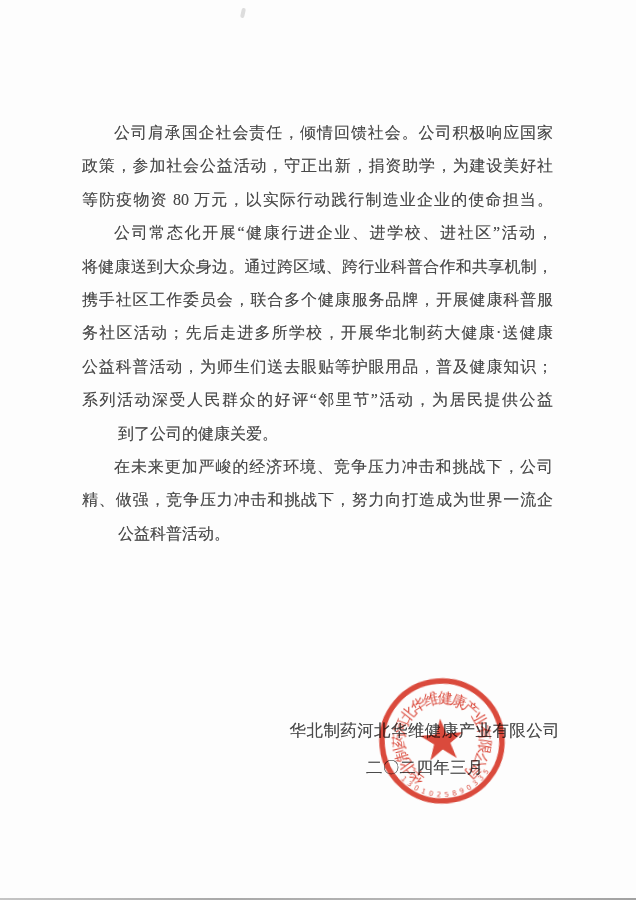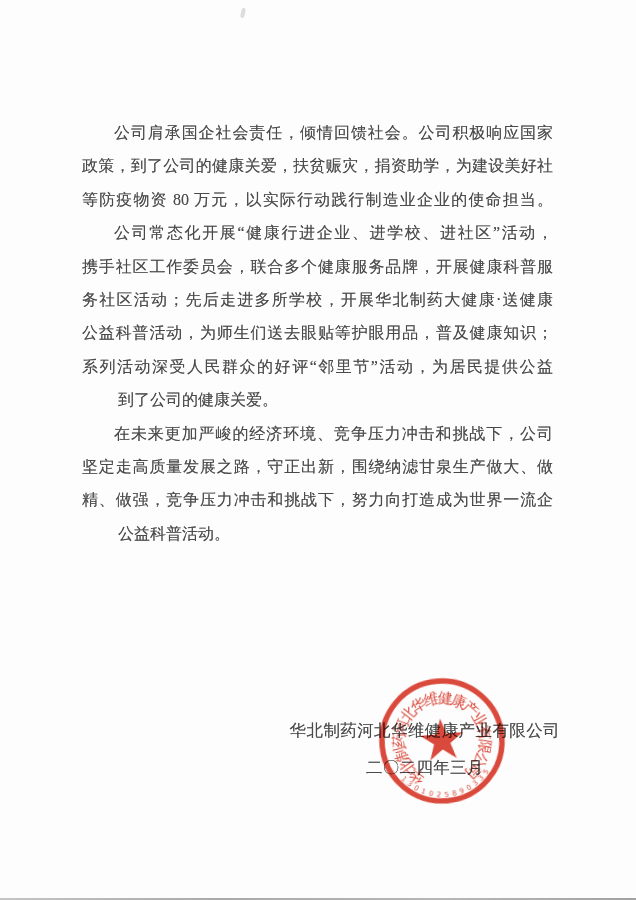--- a/index.html
+++ b/index.html
@@ -42,34 +42,34 @@
 </head>
 <body>
 
 <div class="page">
 
   <div class="scan-smudge"></div>
 
   <div class="content" id="paragraphs">
       <div class="paragraph">
         <div class="line indent">公司肩承国企社会责任，倾情回馈社会。公司积极响应国家</div>
-        <div class="line">政策，到了公司的健康关爱，扶贫赈灾，捐资助学，为建设美好社</div>
+        <div class="line">政策，参加社会公益活动，守正出新，捐资助学，为建设美好社</div>
         <div class="line">等防疫物资 80 万元，以实际行动践行制造业企业的使命担当。</div>
       </div>
       <div class="paragraph">
         <div class="line indent">公司常态化开展“健康行进企业、进学校、进社区”活动，</div>
+        <div class="line">将健康送到大众身边。通过跨区域、跨行业科普合作和共享机制，</div>
         <div class="line">携手社区工作委员会，联合多个健康服务品牌，开展健康科普服</div>
         <div class="line">务社区活动；先后走进多所学校，开展华北制药大健康·送健康</div>
         <div class="line">公益科普活动，为师生们送去眼贴等护眼用品，普及健康知识；</div>
         <div class="line">系列活动深受人民群众的好评“邻里节”活动，为居民提供公益</div>
         <div class="line short">到了公司的健康关爱。</div>
       </div>
       <div class="paragraph">
         <div class="line indent">在未来更加严峻的经济环境、竞争压力冲击和挑战下，公司</div>
-        <div class="line">坚定走高质量发展之路，守正出新，围绕纳滤甘泉生产做大、做</div>
         <div class="line">精、做强，竞争压力冲击和挑战下，努力向打造成为世界一流企</div>
         <div class="line short">公益科普活动。</div>
       </div>
     </div>
 
   <div class="signature">
     <div class="company">华北制药河北华维健康产业有限公司</div>
     <div class="date">二〇二四年三月</div>
   </div>
 

